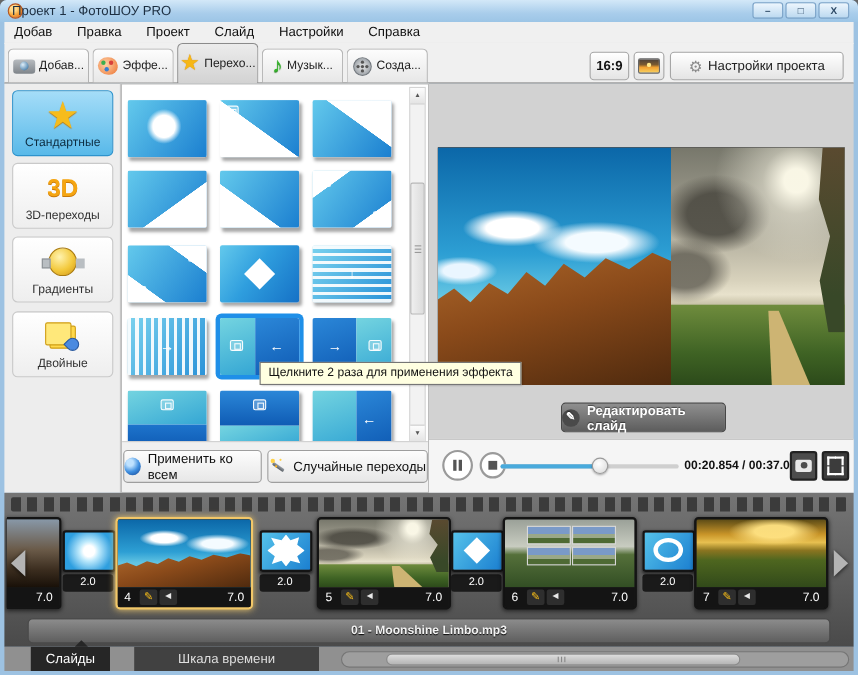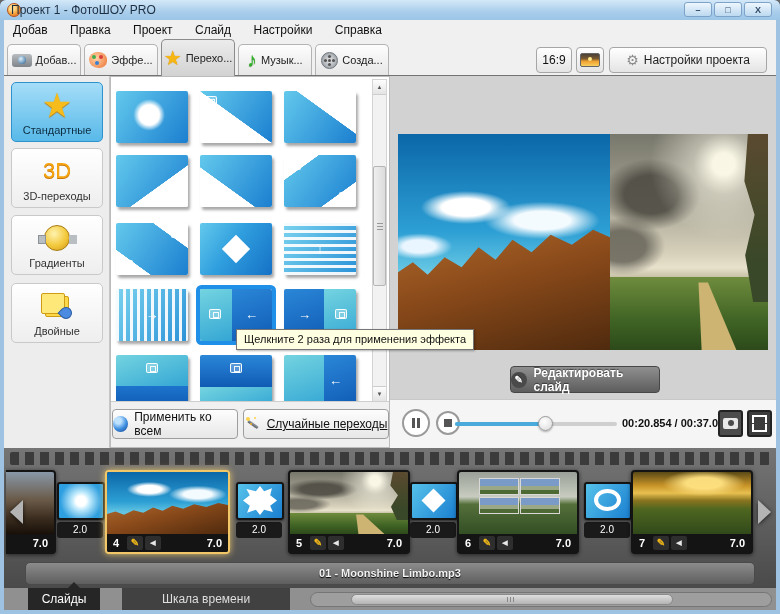--- a/index.html
+++ b/index.html
@@ -35,38 +35,38 @@
     box-shadow:7px 0 0 #d8413c,3px 6px 0 #3a7fd0;}
   .istar{font-size:20px;line-height:18px;color:#f6b716;text-shadow:0 0 1px #c87f10;}
   .imusic{font-size:19px;line-height:18px;color:#35b52a;font-weight:bold;text-shadow:0 1px 1px #1f7a18;}
   .ireel{width:17px;height:17px;border-radius:50%;background:radial-gradient(#e8e8e8,#9aa0a6 80%);border:1px solid #70767c;position:relative;box-sizing:border-box;}
   .ireel::before{content:"";position:absolute;left:6px;top:6px;width:3px;height:3px;border-radius:50%;background:#555;
     box-shadow:0 -4px 0 #555,0 4px 0 #555,-4px 0 0 #555,4px 0 0 #555;}
 
   
   .rtoolbtn{position:absolute;top:8px;height:26px;background:linear-gradient(#ffffff,#e4e4e4);border:1px solid #a6a6a6;
     border-radius:4px;box-sizing:border-box;display:flex;align-items:center;justify-content:center;gap:5px;}
-  .aspectbtn{right:204px;width:36px;font-size:12px;font-weight:normal;color:#111;}
+  .aspectbtn{right:204px;width:36px;font-size:12px;font-weight:bold;color:#111;}
   .picbtn{right:172px;width:28px;}
   .ipic{width:18px;height:12px;border:1px solid #666;border-radius:2px;
     background:linear-gradient(#4a4038 0%,#7a5a30 40%,#f0a030 60%,#f8d060 100%);position:relative;}
   .ipic::after{content:"";position:absolute;left:7px;top:3px;width:4px;height:4px;border-radius:50%;background:#ffe98a;}
   .setbtn{right:9px;width:158px;font-size:12px;color:#222;}
   .igear{font-size:14px;color:#8a8a8a;line-height:14px;}
 
   
   .sidebar{position:absolute;left:4px;top:76px;width:106px;height:372px;background:#ededed;border-right:1px solid #c6c6c6;box-sizing:border-box;}
   .catbtn{position:absolute;left:7px;width:92px;height:60px;background:linear-gradient(#ffffff,#eeeeee);
     border:1px solid #c9c9c9;border-radius:5px;box-sizing:border-box;text-align:center;}
   .catbtn.active{background:linear-gradient(#a5ddf8,#58b9e9);border-color:#2e93cc;}
   .catlabel{position:absolute;left:0;right:0;bottom:5px;font-size:11px;color:#333;}
   .catbtn.active .catlabel{color:#0d2c40;}
   .cicon{position:absolute;left:0;right:0;top:4px;height:36px;display:flex;align-items:center;justify-content:center;}
   .cstar{font-size:34px;color:#f6bc1c;text-shadow:0 1px 1px #b87a10;line-height:34px;}
-  .c3d{font-size:22px;font-weight:normal;color:#f5a511;text-shadow:0 1px 0 #c87708;}
+  .c3d{font-size:22px;font-weight:bold;color:#f5a511;text-shadow:0 1px 0 #c87708;}
   .cgrad{width:26px;height:26px;border-radius:50%;background:radial-gradient(circle at 38% 32%,#fff3b0,#f3c93c 55%,#cf9414);
     border:1px solid #a87a10;position:relative;box-sizing:border-box;}
   .cgrad::before{content:"";position:absolute;left:-7px;top:9px;width:6px;height:7px;background:#b9bec2;border:1px solid #8d9296;
     box-shadow:31px 0 0 #b9bec2;}
   .cdouble{width:22px;height:19px;background:#ffd84a;border:1px solid #cf9d14;position:relative;border-radius:2px;}
   .cdouble::before{content:"";position:absolute;left:-5px;top:-4px;width:22px;height:19px;background:#ffe87a;border:1px solid #cf9d14;border-radius:2px;}
   .cdouble::after{content:"";position:absolute;right:-4px;bottom:-3px;width:10px;height:10px;background:#4a8ae0;border-radius:50% 50% 50% 0;
     transform:rotate(45deg);border:1px solid #2a5aa0;}
 
   
@@ -105,21 +105,21 @@
   .garrow.down{bottom:0;border-top:1px solid #cdcdcd;border-bottom:none;}
   .gthumb{position:absolute;left:0;top:86px;width:13px;height:120px;background:linear-gradient(to right,#efefef,#dcdcdc);
     border:1px solid #b6b6b6;box-sizing:border-box;border-radius:2px;}
   .gthumb::after{content:"";position:absolute;left:3px;top:56px;width:6px;height:1px;background:#999;box-shadow:0 3px 0 #999,0 6px 0 #999;}
 
   
   .gridactions{position:absolute;left:0;right:0;bottom:0;height:45px;background:#f0f0f0;border-top:1px solid #cfcfcf;}
   .actbtn{position:absolute;top:7px;height:30px;background:linear-gradient(#fdfdfd,#e7e7e7);border:1px solid #9e9e9e;border-radius:4px;
     box-sizing:border-box;display:flex;align-items:center;justify-content:center;gap:6px;font-size:12px;color:#111;}
   .applyall{left:1px;width:126px;}
-  .randombtn{left:132px;width:146px;text-decoration:underline;}
+  .randombtn{left:132px;width:146px;}
   .iball{width:16px;height:16px;border-radius:50%;background:radial-gradient(circle at 35% 30%,#bfe2ff 0 20%,#3f8fe0 55%,#123f8a);}
   .iwand{width:16px;height:16px;position:relative;}
   .iwand::before{content:"";position:absolute;left:2px;top:7px;width:12px;height:3px;background:linear-gradient(#9aa0a6,#5a6066);
     transform:rotate(35deg);border-radius:1px;}
   .iwand::after{content:"";position:absolute;left:1px;top:1px;width:4px;height:4px;border-radius:50%;background:#ffd24a;
     box-shadow:7px -1px 0 -1px #ffd24a,3px 5px 0 -1px #ffb420;}
 
   
   .tooltip{position:absolute;left:236px;top:329px;height:19px;padding:0 7px;background:#ffffe1;border:1px solid #767676;
     font-size:11px;color:#111;line-height:18px;z-index:60;box-shadow:1px 1px 2px rgba(0,0,0,.3);white-space:nowrap;}
@@ -175,21 +175,21 @@
 
   
   .timeline{position:absolute;left:4px;top:448px;width:772px;height:140px;background:linear-gradient(#757575,#4a4a4a);overflow:hidden;}
   .sprockets{position:absolute;left:6px;right:6px;top:4px;height:13px;
     background:repeating-linear-gradient(to right,#3b3b3b 0 9px,rgba(0,0,0,0) 9px 15px);border-radius:2px;}
   .slides{position:absolute;left:0;top:20px;width:772px;height:90px;}
   .slide{position:absolute;top:2px;height:84px;background:#1c1c1c;border:2px solid #141414;border-radius:4px;box-sizing:border-box;
     box-shadow:0 1px 4px rgba(0,0,0,.6);overflow:hidden;}
   .slide.sel{border:2px solid #f2c768;box-shadow:0 0 7px rgba(245,205,110,.9);}
   .simg{position:absolute;left:0;right:0;top:0;height:62px;overflow:hidden;}
-  .sbar{position:absolute;left:0;right:0;bottom:0;height:18px;background:#141414;color:#fff;font-size:11px;font-weight:bold;}
+  .sbar{position:absolute;left:0;right:0;bottom:0;height:18px;background:#141414;color:#fff;font-size:11px;font-weight:normal;}
   .snum{position:absolute;left:6px;top:3px;}
   .sdur{position:absolute;right:6px;top:3px;}
   .sicon{position:absolute;top:2px;width:16px;height:14px;background:#2e2e2e;border-radius:2px;text-align:center;line-height:14px;}
   .sicon.pen{left:20px;color:#f2b918;font-size:10px;}
   .sicon.spk{left:38px;color:#e8e8e8;font-size:7px;}
   .slide.partial{left:2px;width:50px;border-radius:0 4px 4px 0;border-left:none;}
   .partimg{position:absolute;inset:0 0 18px 0;background:linear-gradient(to bottom,#8898a8 0%,#6a5a48 45%,#3a2c1e 75%,#181008 100%);}
   .chevL{position:absolute;left:6px;top:32px;width:0;height:0;border-top:12px solid transparent;border-bottom:12px solid transparent;
     border-right:13px solid #b4b4b4;filter:drop-shadow(0 1px 2px rgba(0,0,0,.7));}
   .chevR{position:absolute;right:5px;top:32px;width:0;height:0;border-top:12px solid transparent;border-bottom:12px solid transparent;

